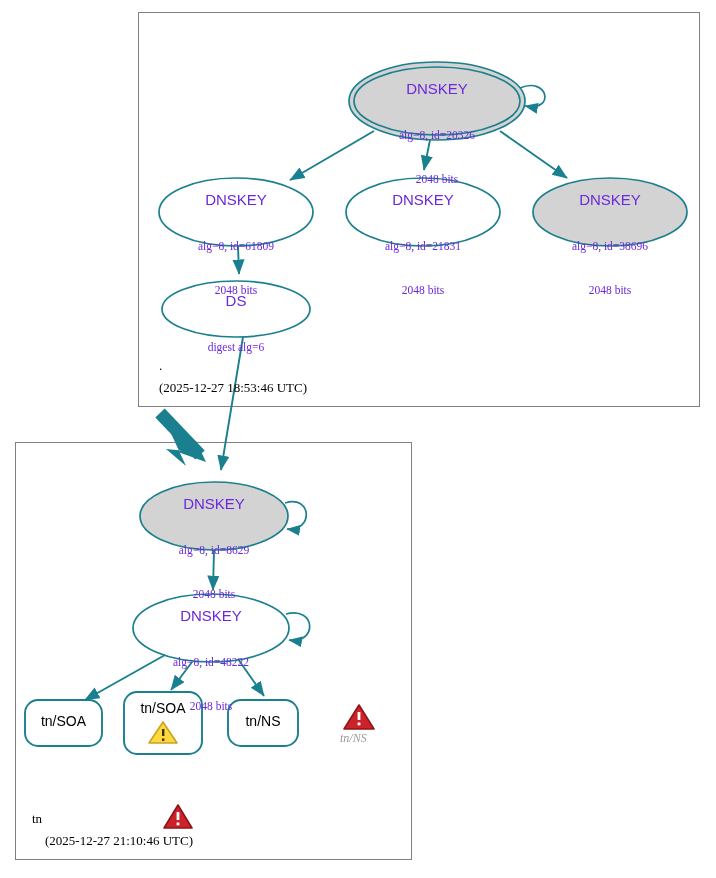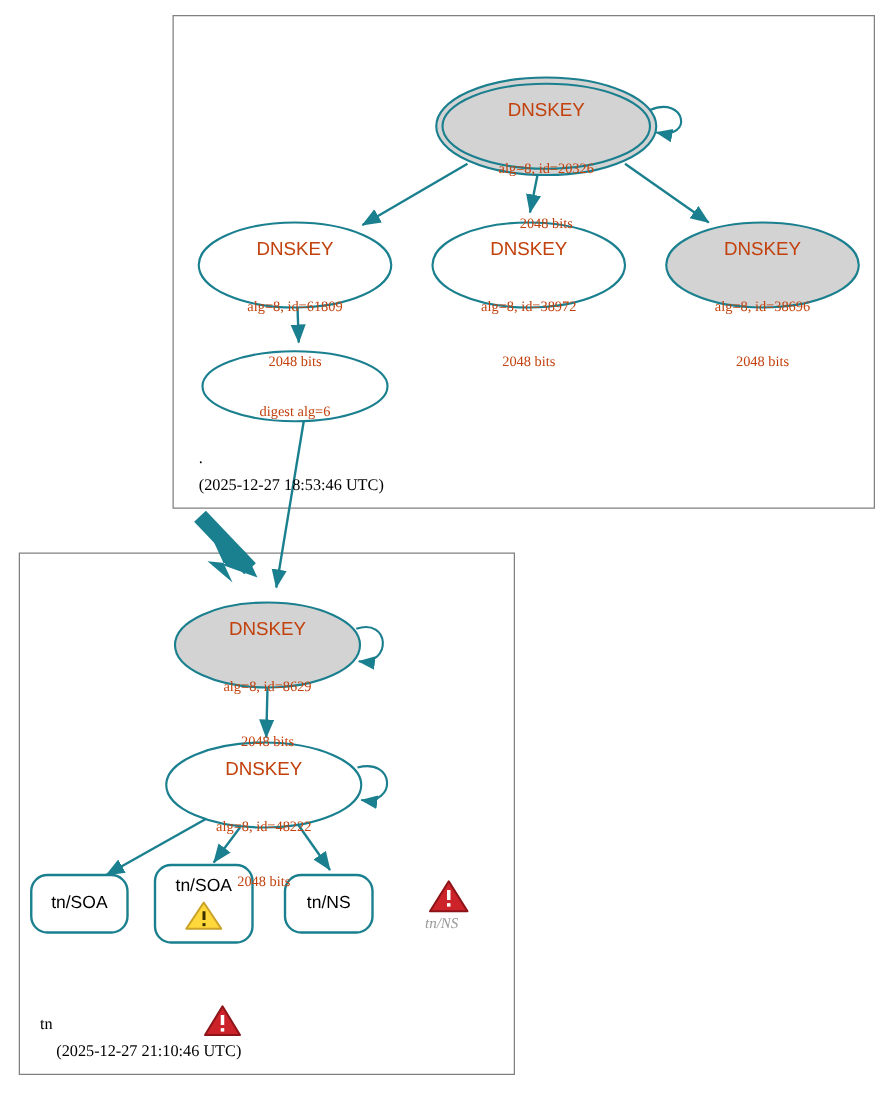--- a/index.html
+++ b/index.html
@@ -5,21 +5,21 @@
   html,body{margin:0;padding:0;background:#ffffff;}
   body{width:716px;height:878px;position:relative;overflow:hidden;
        font-family:"Liberation Sans",sans-serif;}
   #canvas{position:absolute;left:0;top:0;width:716px;height:878px;}
   .zonebox{position:absolute;border:1px solid #808080;background:transparent;box-sizing:border-box;}
   #zone-root{left:138px;top:12px;width:562px;height:395px;}
   #zone-tn{left:15px;top:442px;width:397px;height:418px;}
   .zlabel{position:absolute;color:#000;font-family:"Liberation Serif",serif;white-space:nowrap;}
   .zname{font-size:13px;}
   .ztime{font-size:13px;}
-  .nodetext{position:absolute;text-align:center;color:#c2410c;white-space:nowrap;pointer-events:none;}
+  .nodetext{position:absolute;text-align:center;color:#6d28d9;white-space:nowrap;pointer-events:none;}
   .t-title{font-family:"Liberation Sans",sans-serif;font-size:15px;}
   .t-sub{font-family:"Liberation Serif",serif;font-size:11.5px;margin-top:32px;}
   .rrlabel{position:absolute;text-align:center;color:#000;
            font-family:"Liberation Sans",sans-serif;font-size:14px;white-space:nowrap;}
   .errlabel{position:absolute;color:#999999;font-style:italic;
             font-family:"Liberation Serif",serif;font-size:12px;white-space:nowrap;}
 </style>
 </head>
 <body>
 
@@ -128,31 +128,32 @@
 </div>
 
 <div class="nodetext" style="left:156px;top:191px;width:160px;">
   <div class="t-title">DNSKEY</div>
   <div class="t-sub">alg=8, id=61809</div>
   <div class="t-sub">2048 bits</div>
 </div>
 
 <div class="nodetext" style="left:343px;top:191px;width:160px;">
   <div class="t-title">DNSKEY</div>
-  <div class="t-sub">alg=8, id=38972</div>
+  <div class="t-sub">alg=8, id=21831</div>
   <div class="t-sub">2048 bits</div>
 </div>
 
 <div class="nodetext" style="left:530px;top:191px;width:160px;">
   <div class="t-title">DNSKEY</div>
   <div class="t-sub">alg=8, id=38696</div>
   <div class="t-sub">2048 bits</div>
 </div>
 
 <div class="nodetext" style="left:156px;top:292px;width:160px;">
+  <div class="t-title">DS</div>
   <div class="t-sub">digest alg=6</div>
 </div>
 
 <div class="nodetext" style="left:134px;top:495px;width:160px;">
   <div class="t-title">DNSKEY</div>
   <div class="t-sub">alg=8, id=8629</div>
   <div class="t-sub">2048 bits</div>
 </div>
 
 <div class="nodetext" style="left:131px;top:607px;width:160px;">

